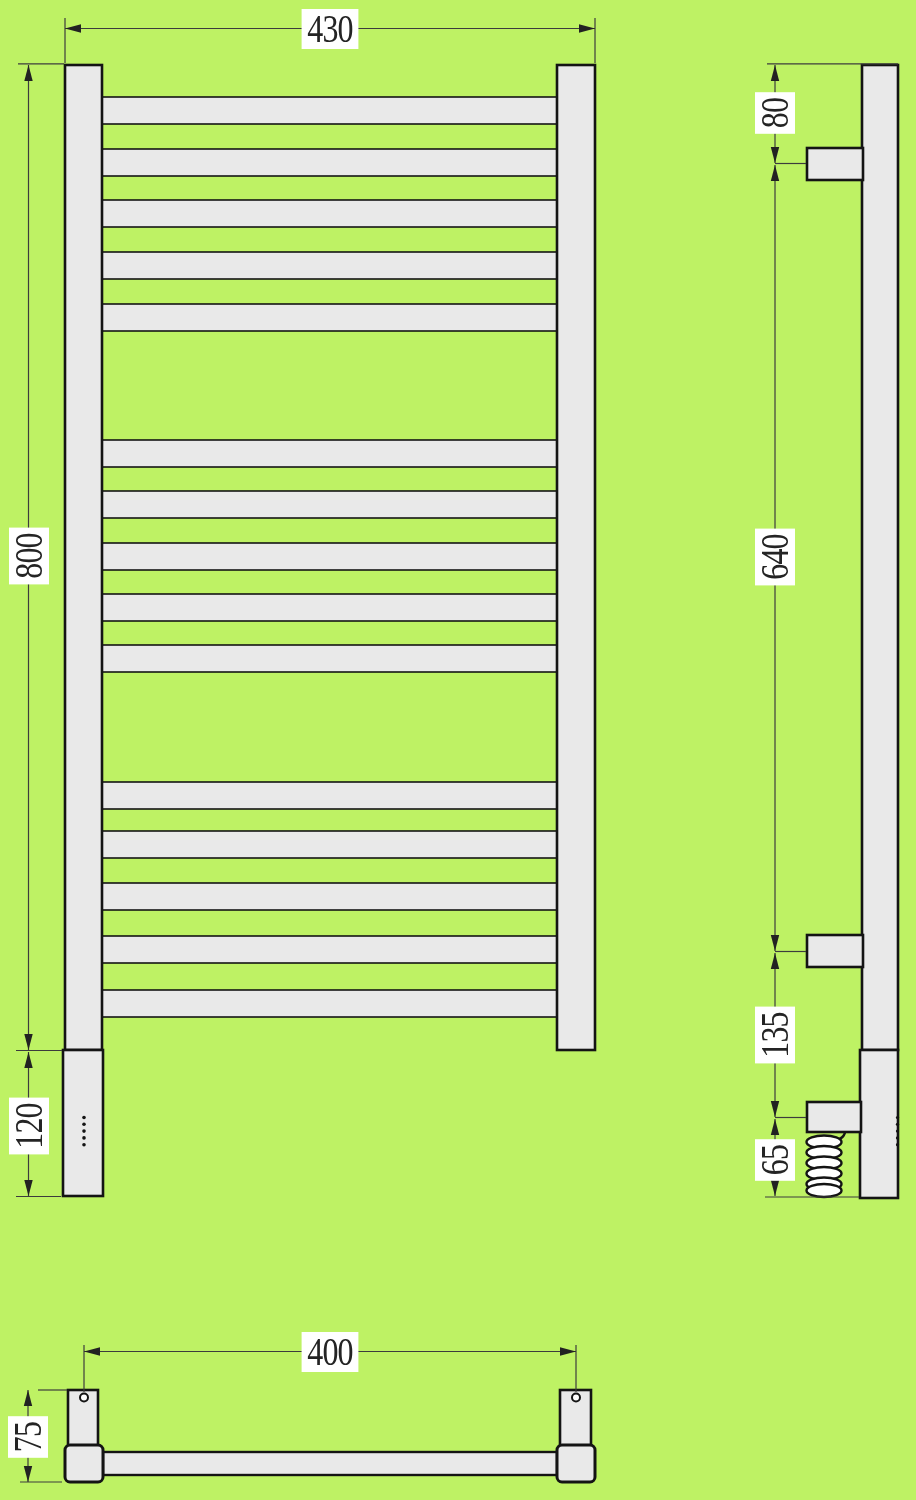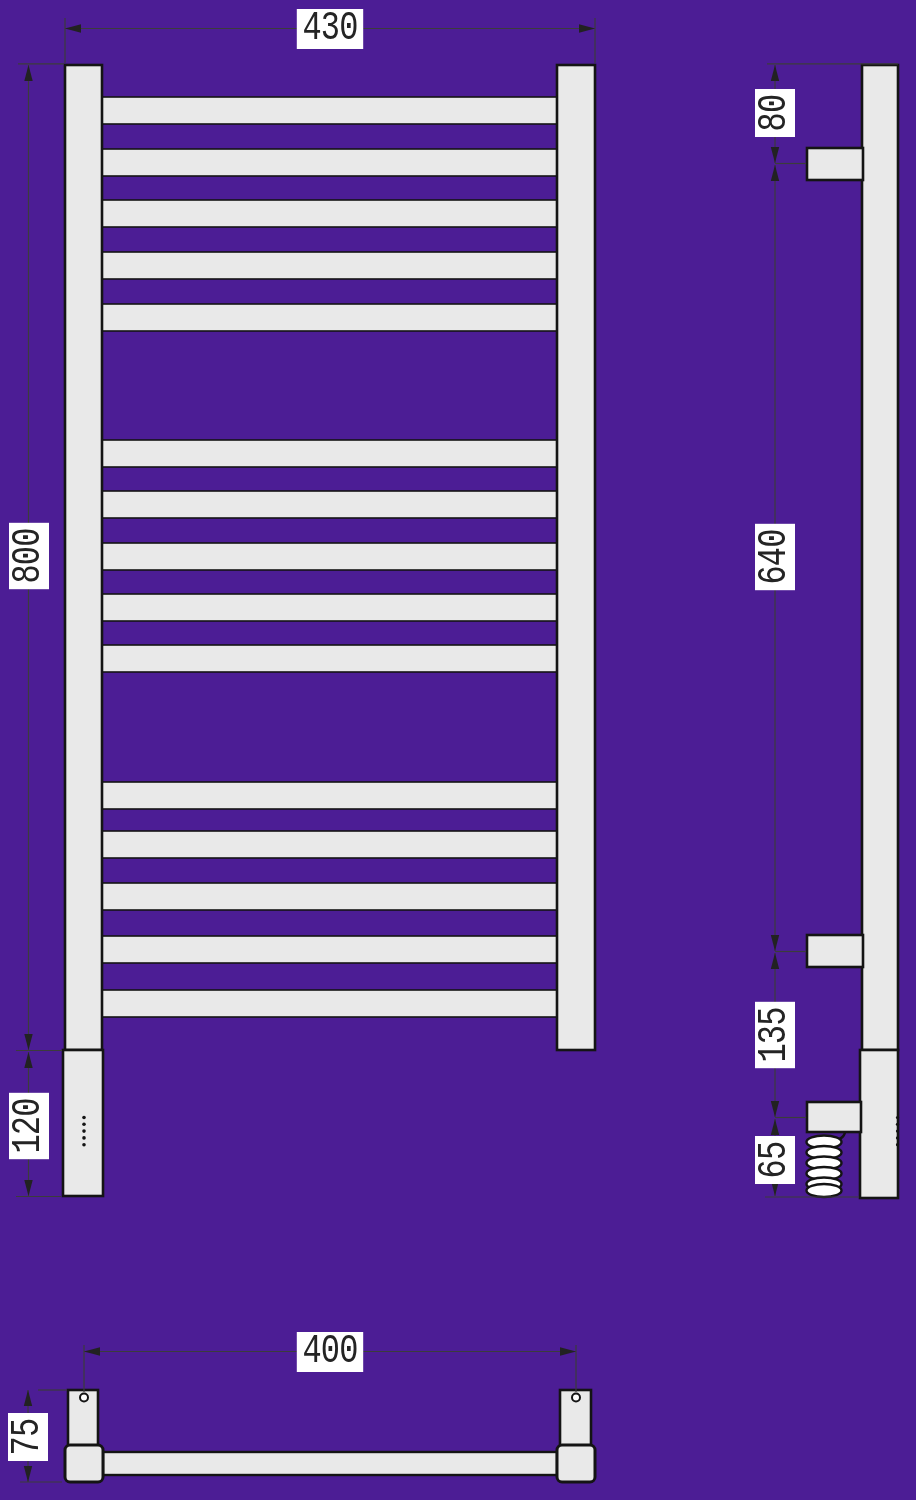--- a/index.html
+++ b/index.html
@@ -1,20 +1,20 @@
 <!DOCTYPE html>
 <html><head>
 <meta charset="utf-8">
 <style>
   html,body{margin:0;padding:0;background:#ffffff;}
   #stage{
     position:relative;
     width:916px;height:1500px;
-    background:#4c1d95;
-    font-family:Liberation Mono, monospace;
+    background:#bef264;
+    font-family:Liberation Serif, serif;
     overflow:hidden;
   }
   #stage svg{position:absolute;left:0;top:0;}
   .dim-label{
     position:absolute;
     font-size:40px;
     font-weight:400;
     letter-spacing:-1px;
     color:#242424;
     background:#ffffff;

